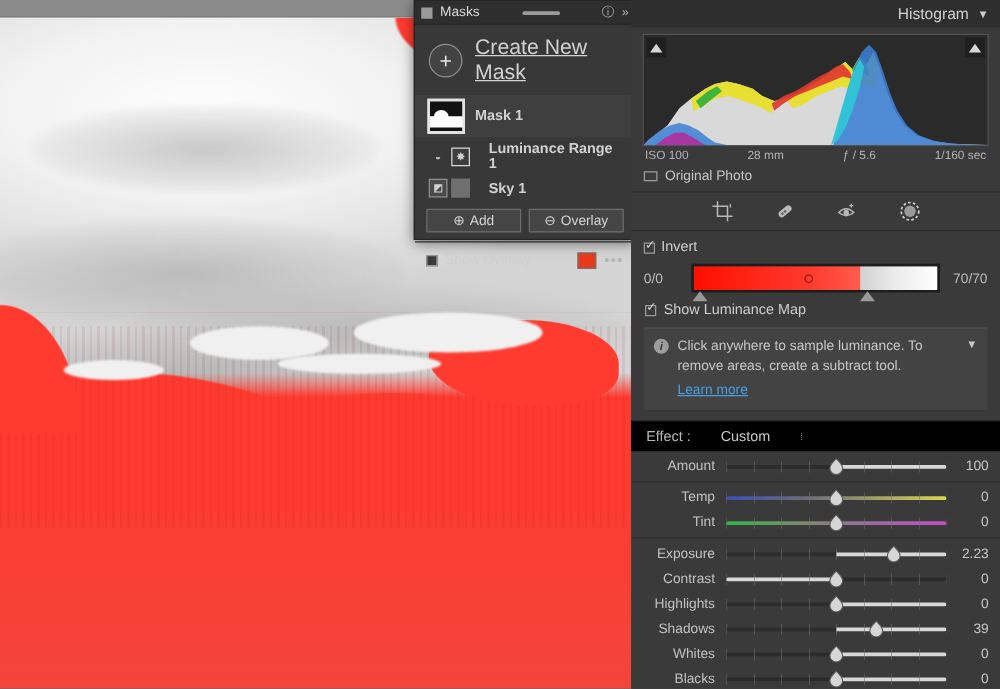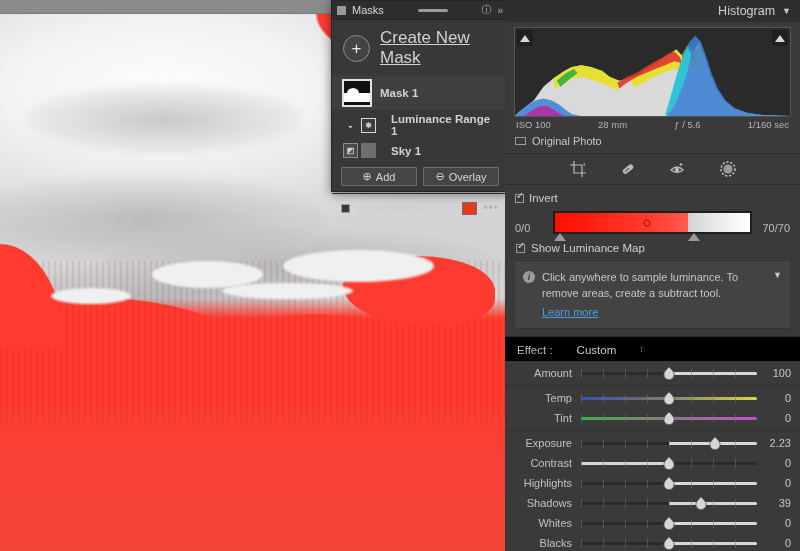--- a/index.html
+++ b/index.html
@@ -176,21 +176,21 @@
     display:flex; align-items:center; justify-content:center; gap:28px;
     background:#3a3a3a;
   }
   .tool { width:22px; height:22px; display:flex; align-items:center; justify-content:center; }
 
   .sec { padding:7px 10px 0 10px; }
   .rowline { display:flex; align-items:center; }
   .secttl { color:#c3c3c3; font-size:11.5px; flex:1; }
   .inv { display:flex; align-items:center; gap:5px; color:#cfcfcf; font-size:11.5px; }
 
-  #lum-slider-row { display:flex; align-items:flex-end; gap:8px; padding:7px 10px 0 10px; }
+  #lum-slider-row { display:flex; align-items:center; gap:8px; padding:7px 10px 0 10px; }
   .endval { color:#bdbdbd; font-size:11px; width:30px; flex:none; }
   .endval.r { text-align:right; }
   #lumbar {
     flex:1; height:23px; border:2px solid #1d1d1d; position:relative;
     background: linear-gradient(to right,#ff0f00 0%,#ff3b2e 48%,#ff5a4d 68%,
       #d2d2d2 68.5%, #eaeaea 82%, #ffffff 100%);
   }
   #lumbar .dot {
     position:absolute; left:47%; top:50%; transform:translate(-50%,-50%);
     width:7px; height:7px; border:1px solid #8e1a10; border-radius:50%;

